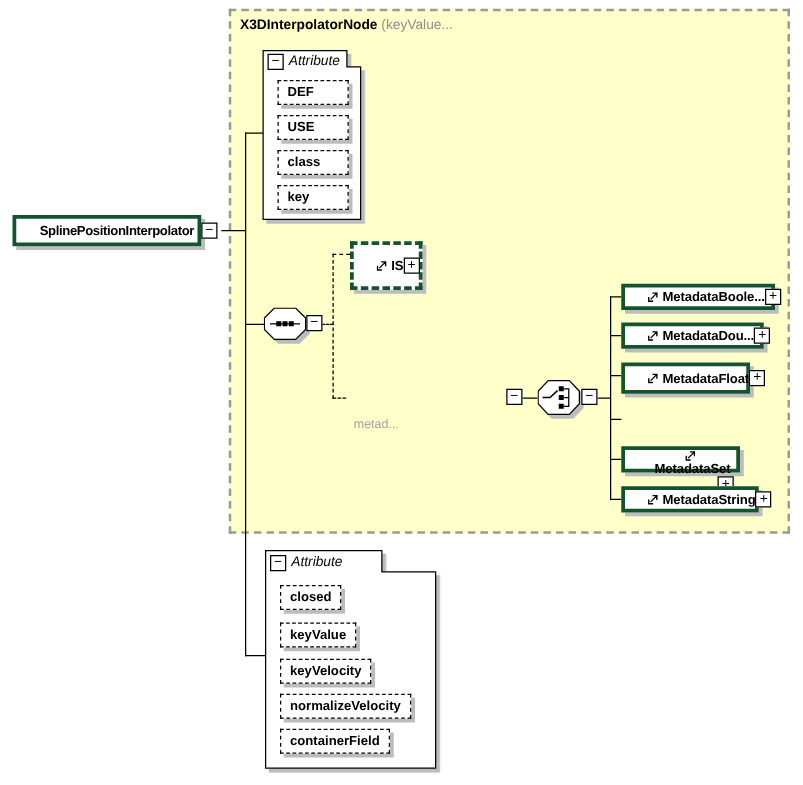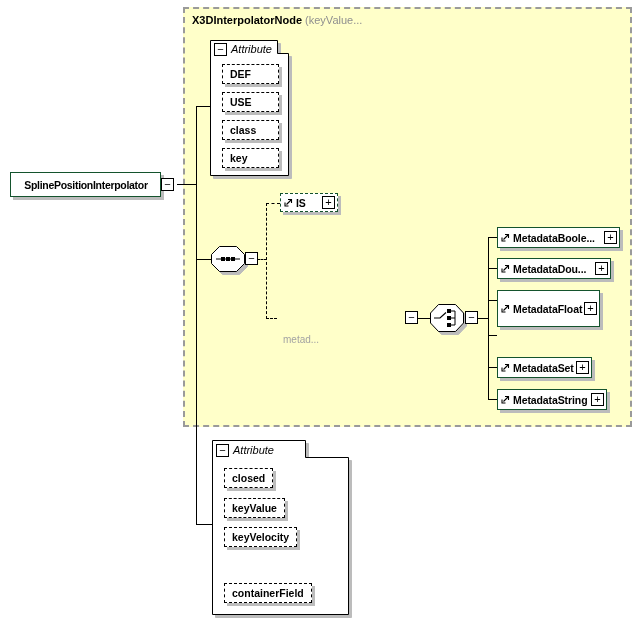--- a/index.html
+++ b/index.html
@@ -12,24 +12,24 @@
   .region-title{position:absolute;left:7px;top:5px;font-size:11px;font-weight:bold;white-space:nowrap;}
   .region-title .suffix{font-weight:normal;color:#8f8f8f;}
 
   
   .hline{position:absolute;height:1px;background:#000;}
   .vline{position:absolute;width:1px;background:#000;}
   .dash-h{position:absolute;height:0;border-top:1px dashed #000;}
   .dash-v{position:absolute;width:0;border-left:1px dashed #000;}
 
   
-  .node{position:absolute;background:#fff;border:1px solid #14532d;
+  .node{position:absolute;background:#fff;border:3px solid #14532d;
         box-shadow:3px 3px 0 #bcbcbc;display:flex;align-items:center;
         font-weight:bold;font-size:10.5px;letter-spacing:-0.1px;
-        padding:0 2px 0 3px;box-sizing:border-box;white-space:nowrap;}
+        padding:0 2px 0 18px;box-sizing:border-box;white-space:nowrap;}
   .node.dashed{border-style:dashed;}
   .node.rounded{border-radius:11px;justify-content:flex-start;padding-left:9px;}
   .node.center{justify-content:center;letter-spacing:-0.3px;}
   .node .lbl{margin-left:3px;}
 
   
   .pm{width:11px;height:11px;border:1px solid #000;background:#fff;
       display:flex;align-items:center;justify-content:center;
       font-size:11px;line-height:1;font-weight:normal;flex:0 0 auto;}
   .pm.abs{position:absolute;}
@@ -88,21 +88,21 @@
 
   <svg class="oct-svg" style="left:211px;top:246px;" width="34" height="26" viewBox="0 0 34 26">
     <path d="M8.5 0.5 H25.5 L33.5 8.5 V17.5 L25.5 25.5 H8.5 L0.5 17.5 V8.5 Z" fill="#fff" stroke="#000"></path>
     <line x1="5" y1="13" x2="29" y2="13" stroke="#000"></line>
     <rect x="10" y="11" width="4" height="4" fill="#000"></rect>
     <rect x="15" y="11" width="4" height="4" fill="#000"></rect>
     <rect x="20" y="11" width="4" height="4" fill="#000"></rect>
   </svg>
   <div class="pm minus abs" style="left:245px;top:252px;"></div>
 
-  <div class="node dashed" style="left:280px;top:193px;width:58px;height:19px;">
+  <div class="node dashed" style="left:280px;top:193px;width:58px;height:39px;">
     <svg class="arrow" width="9" height="9" viewBox="0 0 9 9">
       <path d="M1 4.5 V8 H4.5 M2.5 6.5 L7.5 1.5 M4 1.5 H7.5 V5" fill="none" stroke="#000" stroke-width="1.1"></path>
     </svg>
     <span class="lbl">IS</span>
     <span class="pm plus flexend"></span>
   </div>
 
   <div class="pm minus abs" style="left:405px;top:311px;"></div>
   <div class="annotation" style="left:283px;top:334px;">metad...</div>
 
@@ -123,28 +123,28 @@
     <span class="lbl">MetadataBoole...</span>
     <span class="pm plus flexend"></span>
   </div>
   <div class="node" style="left:497px;top:258px;width:114px;height:21px;align-items:center;">
     <svg class="arrow" width="9" height="9" viewBox="0 0 9 9">
         <path d="M1 4.5 V8 H4.5 M2.5 6.5 L7.5 1.5 M4 1.5 H7.5 V5" fill="none" stroke="#000" stroke-width="1.1"></path>
       </svg>
     <span class="lbl">MetadataDou...</span>
     <span class="pm plus flexend"></span>
   </div>
-  <div class="node" style="left:497px;top:290px;width:103px;height:37px;">
+  <div class="node" style="left:497px;top:290px;width:103px;height:25px;">
     <svg class="arrow" width="9" height="9" viewBox="0 0 9 9">
         <path d="M1 4.5 V8 H4.5 M2.5 6.5 L7.5 1.5 M4 1.5 H7.5 V5" fill="none" stroke="#000" stroke-width="1.1"></path>
       </svg>
     <span class="lbl">MetadataFloat</span>
     <span class="pm plus flexend"></span>
   </div>
-  <div class="node" style="left:497px;top:357px;width:95px;height:21px;">
+  <div class="node" style="left:497px;top:357px;width:95px;height:21px;flex-direction:column;">
     <svg class="arrow" width="9" height="9" viewBox="0 0 9 9">
         <path d="M1 4.5 V8 H4.5 M2.5 6.5 L7.5 1.5 M4 1.5 H7.5 V5" fill="none" stroke="#000" stroke-width="1.1"></path>
       </svg>
     <span class="lbl">MetadataSet</span>
     <span class="pm plus flexend"></span>
   </div>
   <div class="node" style="left:497px;top:389px;width:110px;height:21px;">
     <svg class="arrow" width="9" height="9" viewBox="0 0 9 9">
         <path d="M1 4.5 V8 H4.5 M2.5 6.5 L7.5 1.5 M4 1.5 H7.5 V5" fill="none" stroke="#000" stroke-width="1.1"></path>
       </svg>
@@ -163,15 +163,16 @@
   <div class="attr-item fixed" style="left:222px;top:148px;">key</div>
 
   <svg class="group-svg" style="left:209px;top:437px;" width="145" height="182" viewBox="0 0 145 182">
     <path d="M3.5 3.5 H96.5 V20.5 H139.5 V177.5 H3.5 Z" fill="#fff" stroke="#000"></path>
   </svg>
   <div class="pm minus abs" style="left:216px;top:444px;"></div>
   <div class="tab-label" style="left:233px;top:444px;">Attribute</div>
   <div class="attr-item" style="left:224px;top:468px;">closed</div>
   <div class="attr-item" style="left:224px;top:498px;">keyValue</div>
   <div class="attr-item" style="left:224px;top:527px;">keyVelocity</div>
+  <div class="attr-item" style="left:224px;top:555px;">normalizeVelocity</div>
   <div class="attr-item" style="left:224px;top:583px;">containerField</div>
 
 </div>
 
 </body></html>

